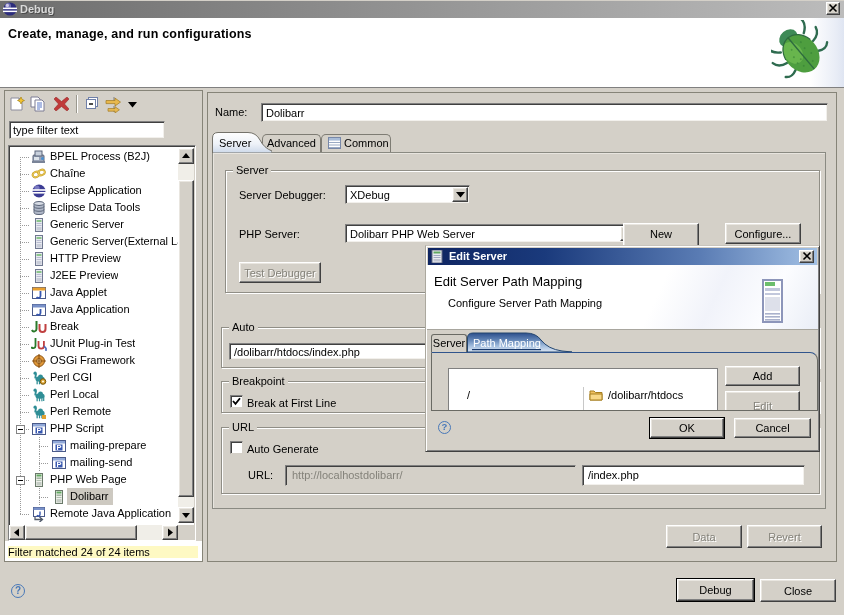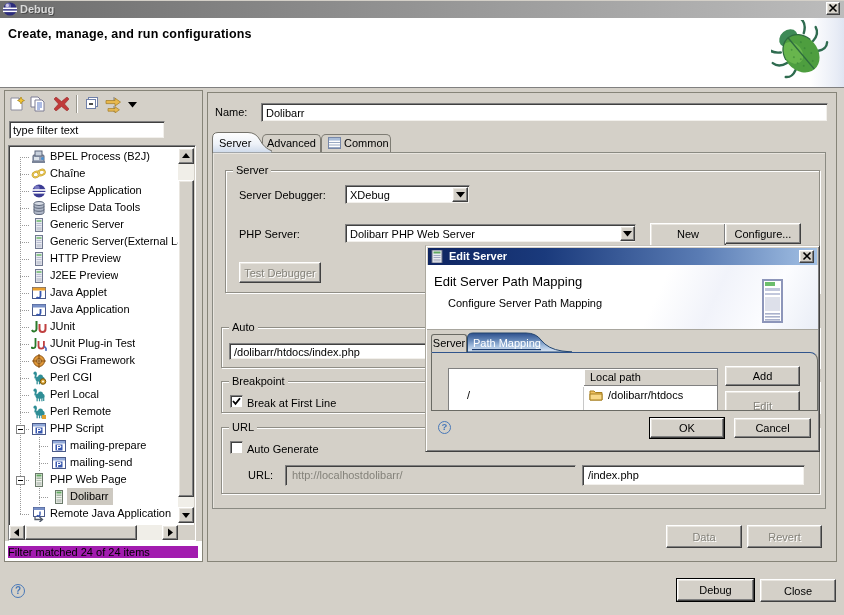--- a/index.html
+++ b/index.html
@@ -64,21 +64,21 @@
         <circle cx="33" cy="47" r="1"></circle>
    <circle cx="20" cy="39" r="1"></circle>
         <circle cx="36" cy="25" r="1"></circle>
         <circle cx="24" cy="25" r="1"></circle>
   </g>
  </g>
 </svg>
 
 <div class="a" style="left:4px;top:90px;width:199px;height:472px;border:1px solid #868478;background:#d4d0c8"></div>
 <div class="a" style="left:5px;top:541px;width:197px;height:20px;background:#fff"></div>
-<div class="a" style="left:8px;top:546px;width:190px;height:12px;background:#a21caf">Filter matched 24 of 24 items</div>
+<div class="a" style="left:8px;top:546px;width:190px;height:12px;background:#fef9c3">Filter matched 24 of 24 items</div>
 
 <svg class="a" style="left:9px;top:96px" width="16" height="16" viewBox="0 0 16 16">
  <path d="M2 2 h8 l3 3 v9 h-11 z" fill="#fff" stroke="#8c8c9c"></path>
  <path d="M10 2 l3 3 h-3 z" fill="#d8d8e4" stroke="#8c8c9c"></path>
  <path d="M12 1 l1.1 2.4 L15.5 4.5 l-2.4 1.1 L12 8 l-1.1-2.4 L8.5 4.5 l2.4-1.1 z" fill="#f4c430" stroke="#a07800" stroke-width=".6"></path>
 </svg>
 <svg class="a" style="left:30px;top:96px" width="17" height="16" viewBox="0 0 17 16">
  <path d="M1 1 h7 l2 2 v8 h-9 z" fill="#fff" stroke="#7c7c94"></path>
  <path d="M5 4 h7 l2 2 v9 h-9 z" fill="#fff" stroke="#7c7c94"></path>
  <g stroke="#5a78c8" stroke-width="1">
@@ -248,21 +248,21 @@
     </svg>
   </div>
 <div class="a" style="left:50px;top:303px;height:15px;white-space:nowrap;max-width:128px;overflow:hidden">Java Application</div>
 <div class="a" style="left:20px;top:327px;width:9px;height:1px;background-image:linear-gradient(90deg,#9a9a9a 1px,transparent 1px);background-size:2px 1px"></div>
 <div class="a" style="left:31px;top:319px;width:16px;height:16px">
     <svg width="16" height="16" viewBox="0 0 16 16">
       <path d="M5.5 2 v8 a2.4 2.4 0 0 1 -4.6 1" fill="none" stroke="#2a7a2a" stroke-width="2"></path>
       <path d="M8.5 5 v5 a3 3 0 0 0 6 0 v-5" fill="none" stroke="#c04040" stroke-width="2"></path>
     </svg>
   </div>
-<div class="a" style="left:50px;top:320px;height:15px;white-space:nowrap;max-width:128px;overflow:hidden">JUnit</div>
+<div class="a" style="left:50px;top:320px;height:15px;white-space:nowrap;max-width:128px;overflow:hidden">Break</div>
 <div class="a" style="left:20px;top:344px;width:9px;height:1px;background-image:linear-gradient(90deg,#9a9a9a 1px,transparent 1px);background-size:2px 1px"></div>
 <div class="a" style="left:31px;top:336px;width:16px;height:16px">
     <svg width="16" height="16" viewBox="0 0 16 16">
       <path d="M4.5 2 v8 a2.2 2.2 0 0 1 -4.2 .9" fill="none" stroke="#2a7a2a" stroke-width="1.8"></path>
       <path d="M7.5 5 v5 a2.7 2.7 0 0 0 5.4 0 v-5" fill="none" stroke="#c04040" stroke-width="1.8"></path>
       <path d="M13 10 l2.5 3 M14 14 h2" stroke="#4868b8" stroke-width="1.6"></path>
     </svg>
   </div>
 <div class="a" style="left:50px;top:337px;height:15px;white-space:nowrap;max-width:128px;overflow:hidden">JUnit Plug-in Test</div>
 <div class="a" style="left:20px;top:361px;width:9px;height:1px;background-image:linear-gradient(90deg,#9a9a9a 1px,transparent 1px);background-size:2px 1px"></div>
@@ -434,21 +434,21 @@
       </svg>
     </div>
  <div class="a" style="left:13px;top:57px">PHP Server:</div>
  <div class="a sunk" style="left:119px;top:53px;width:291px;height:19px"></div>
  <div class="a" style="left:124px;top:57px">Dolibarr PHP Web Server</div>
  <div class="a btn" style="left:394px;top:55px;width:15px;height:15px">
       <svg width="9" height="6" viewBox="0 0 9 6" style="margin:4px auto 0">
         <path d="M0 0 h9 L4.5 5.5 z" fill="#000"></path>
       </svg>
     </div>
- <div class="a btn" style="left:424px;top:52px;width:76px;height:35px;line-height:20px">New</div>
+ <div class="a btn" style="left:397px;top:52px;width:76px;height:35px;line-height:20px">New</div>
  <div class="a btn" style="left:499px;top:52px;width:76px;height:21px;line-height:20px">Configure...</div>
  <div class="a btn dis" style="left:13px;top:91px;width:82px;height:21px;line-height:20px">Test Debugger</div>
 </div>
 
 <div class="a grp" style="left:221px;top:327px;width:599px;height:41px">
  <span class="grplab">Auto</span>
  <div class="a sunk" style="left:7px;top:15px;width:585px;height:17px"></div>
  <div class="a" style="left:12px;top:18px">/dolibarr/htdocs/index.php</div>
 </div>
 
@@ -524,21 +524,20 @@
 <stop offset=".7" stop-color="#a6c0e0"></stop>
         <stop offset="1" stop-color="#dce6f4"></stop>
       </linearGradient>
     </defs>
 <path d="M1.5 20 L1.5 6 Q1.5 1 7 1 L60 1 Q70 1 75 8 Q82 17 96 19 L106 20 Z" fill="url(#tg)" stroke="#24466f" stroke-width="1"></path>
 <text x="7" y="14.5" font-size="11" font-family="Liberation Sans" fill="#fff">Path Mapping</text>
 <rect x="6" y="17" width="69" height="1.2" fill="#1b3a6b"></rect>
 </svg>
 <div class="a" style="left:431px;top:352px;width:387px;height:59px;background:#d4d0c8;border:1px solid #6a6a64;border-top:1px solid #30548c;border-radius:0 8px 0 0;overflow:hidden">
  <div class="a" style="left:16px;top:15px;width:270px;height:60px;background:#fff;border:1px solid #808080"></div>
- <div class="a" style="left:152px;top:16px;width:134px;height:17px;background:#d4d0c8;box-shadow:inset -1px -1px 0 #808080,inset 1px 1px 0 #fff;padding:2px 0 0 6px">Local path</div>
  <div class="a" style="left:151px;top:34px;width:1px;height:26px;background:#c8c8c8"></div>
  <div class="a" style="left:35px;top:36px">/</div>
  <svg class="a" style="left:157px;top:36px" width="14" height="12" viewBox="0 0 14 12">
       <path d="M1 2 h4 l1.5 1.5 H13 V11 H1 z" fill="#f0c060" stroke="#a88020"></path>
       <path d="M1 5 h12 V11 H1 z" fill="#f8d888" stroke="#a88020"></path>
     </svg>
  <div class="a" style="left:176px;top:36px">/dolibarr/htdocs</div>
  <div class="a btn" style="left:293px;top:13px;width:75px;height:20px;line-height:19px">Add</div>
  <div class="a btn dis" style="left:293px;top:38px;width:75px;height:26px;line-height:29px">Edit</div>
 </div>

